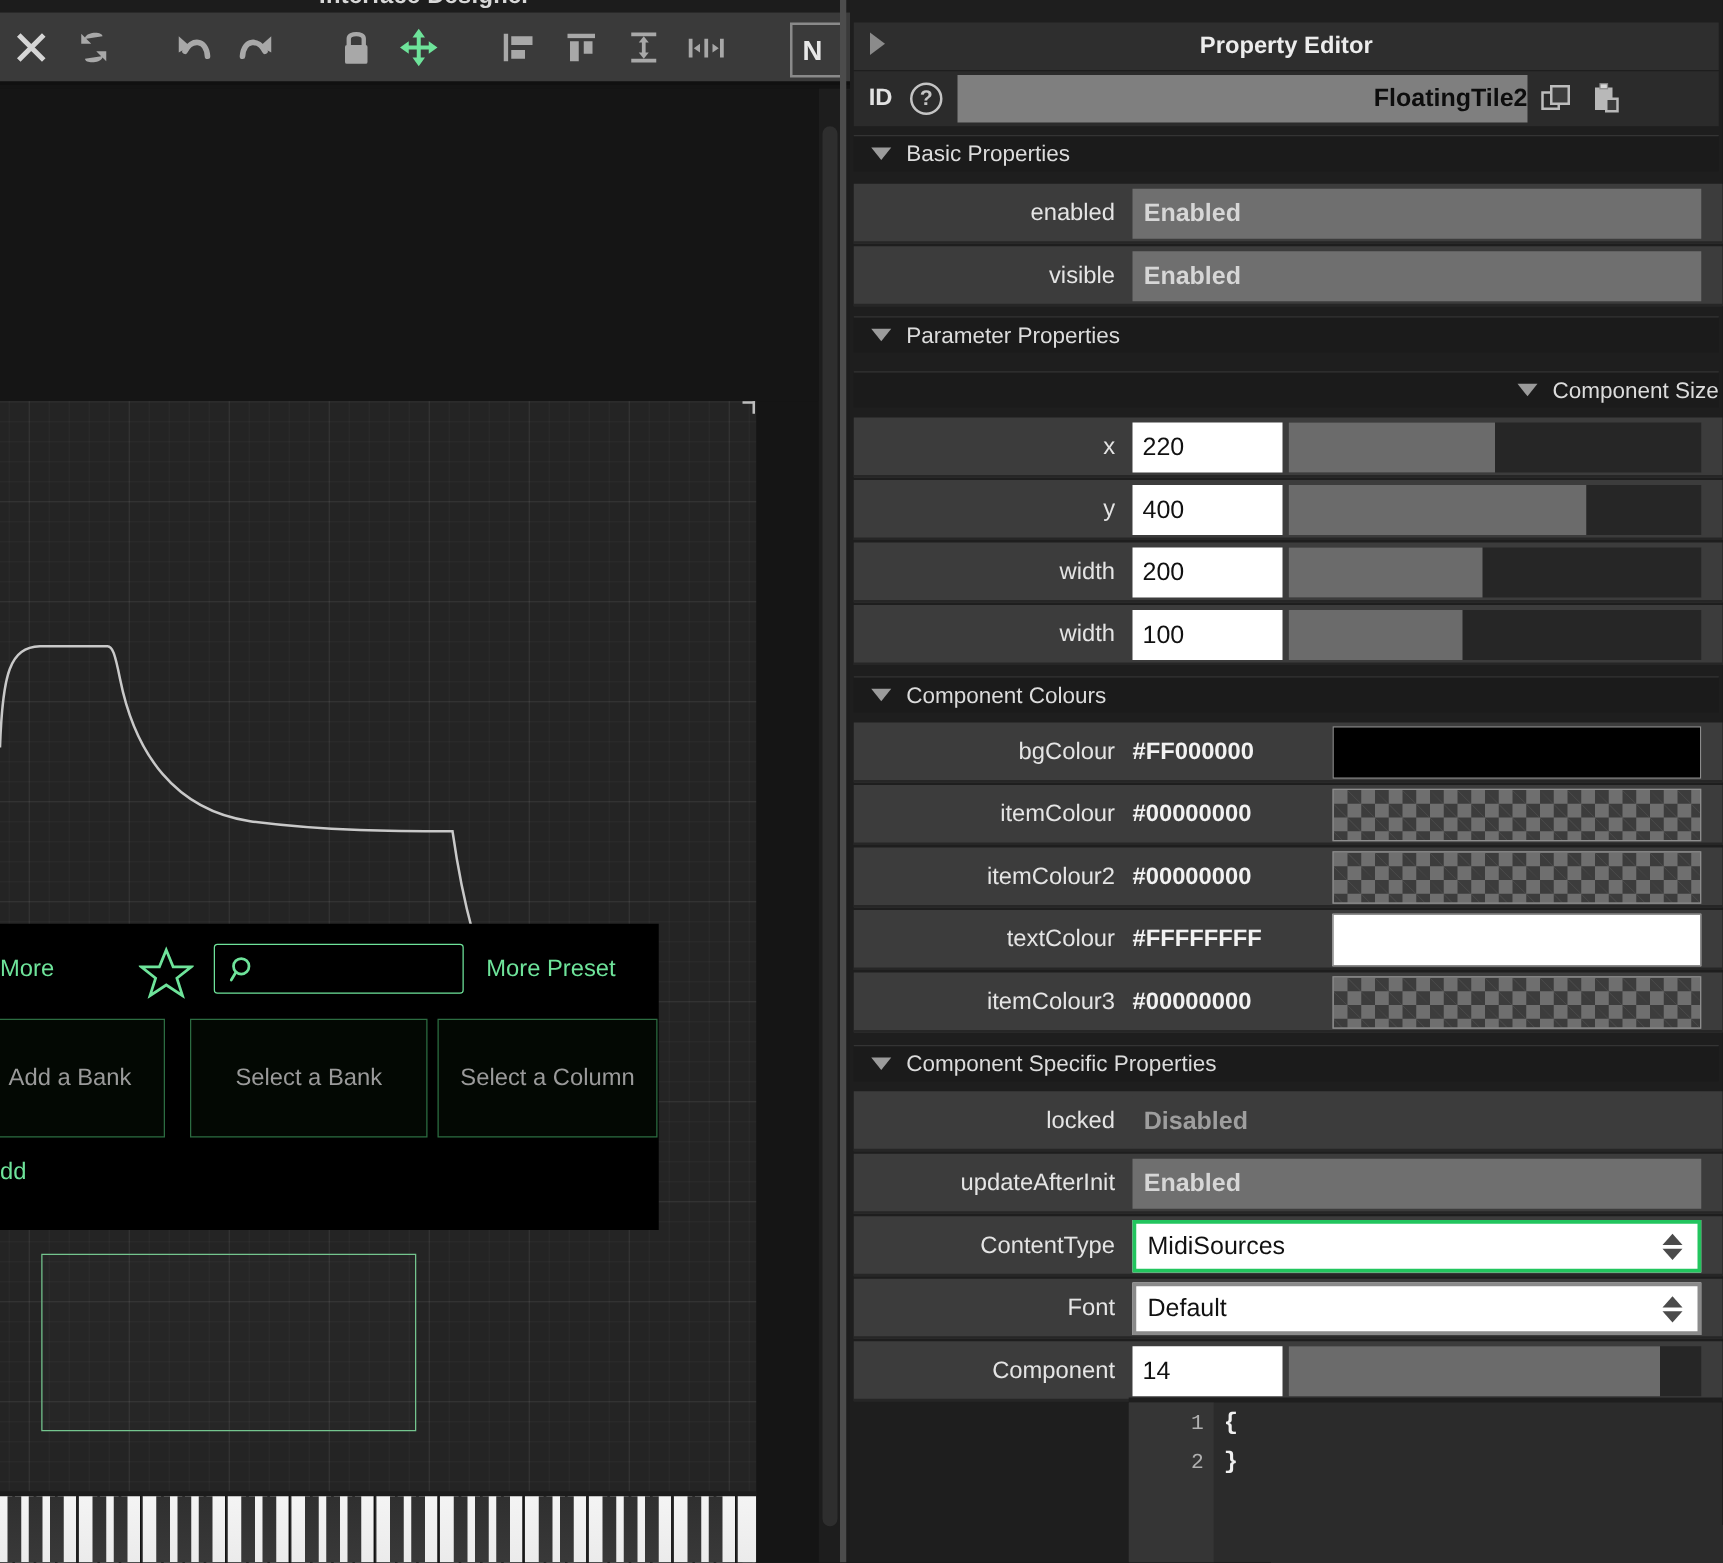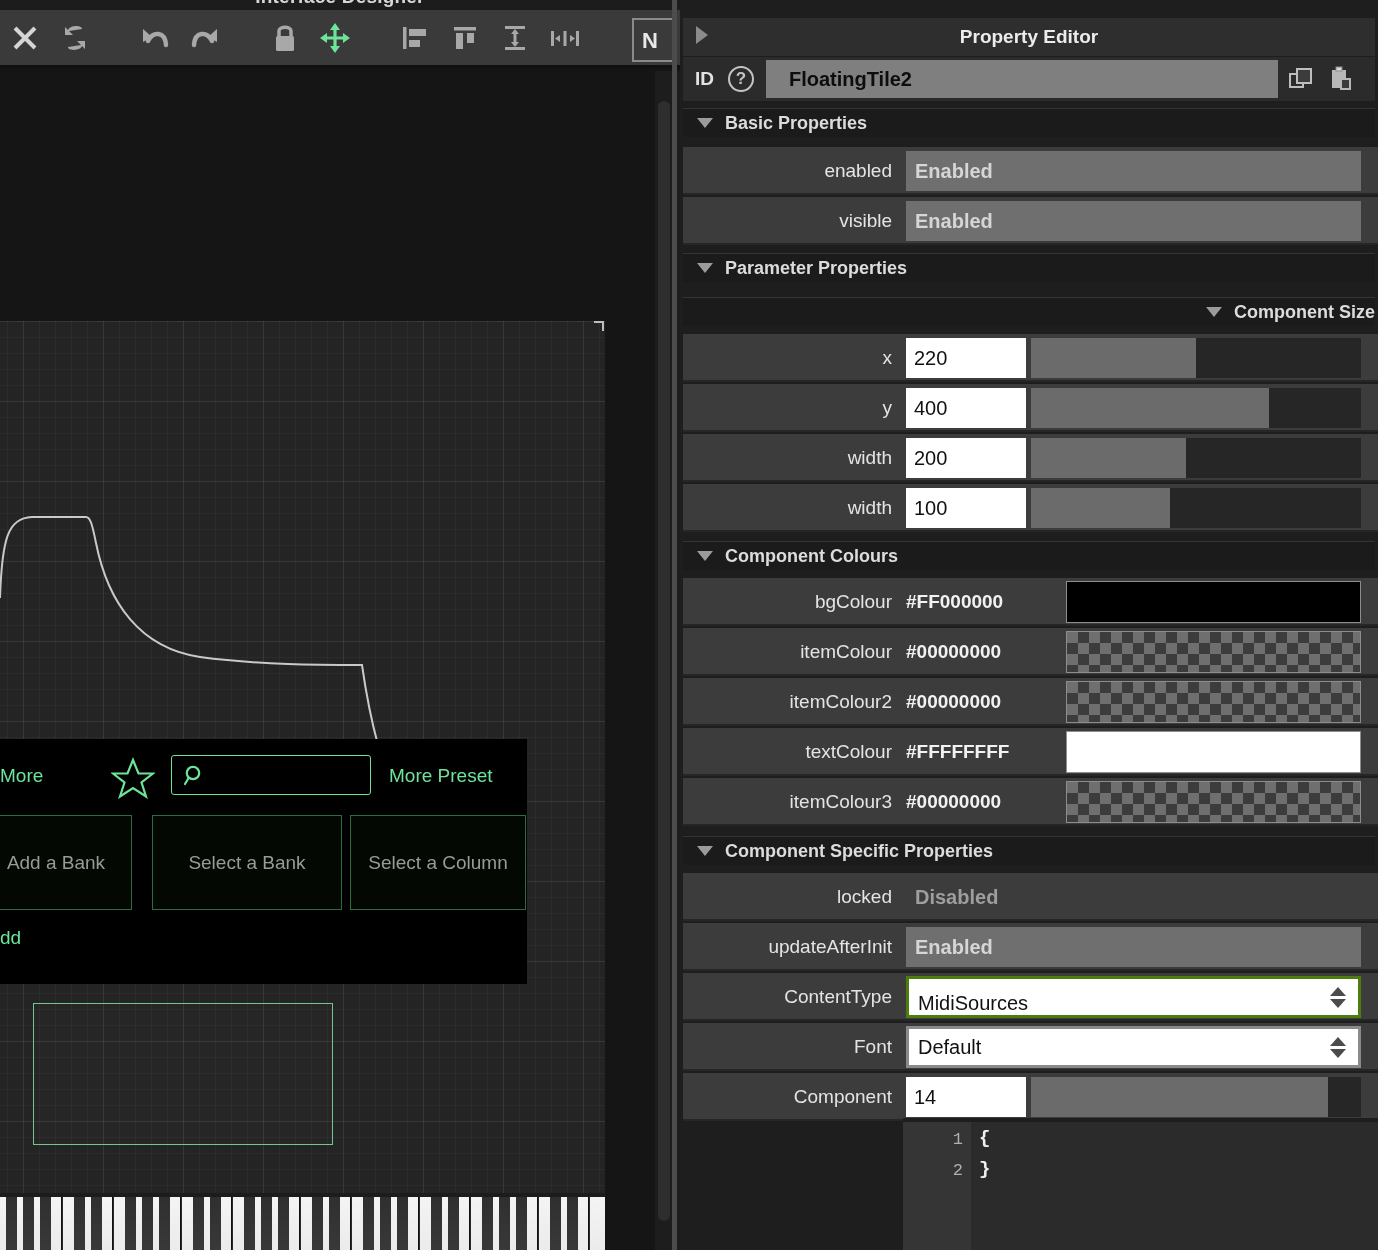--- a/index.html
+++ b/index.html
@@ -148,38 +148,38 @@
   }
   #id-label { color: #e2e2e2; font-size: 19px; font-weight: bold; margin-left: 12px; }
   #id-help {
     width: 26px; height: 26px; border-radius: 50%;
     border: 2px solid #c4c4c4; color: #c4c4c4;
     font-size: 17px; font-weight: bold;
     display: flex; align-items: center; justify-content: center;
     margin-left: 14px;
   }
   #id-input {
-    margin-left: 12px; width: 512px; height: 38px;
+    margin-left: 12px; width: 456px; height: 38px;
     background: #7f7f7f; border: none; outline: none;
     color: #0d0d0d; font-size: 20px; font-weight: bold;
-    padding-left: 23px; font-family: "Liberation Sans", sans-serif;
+    padding-left: 23px; font-family: "Liberation Sans", sans-serif; text-align: right;
   }
   .id-icon-btn { width: 34px; height: 40px; display:flex; align-items:center; justify-content:center; margin-left: 6px; }
 
   .section-header {
     position: absolute; left: 3px; width: 692px; height: 29px;
     background: #1b1b1b; display: flex; align-items: center;
     border-top: 1px solid #343434;
   }
   .sh-tri {
     width: 0; height: 0; margin-left: 14px; margin-right: 12px;
     border-left: 8px solid transparent; border-right: 8px solid transparent;
     border-top: 10px solid #9b9b9b;
   }
-  .sh-text { color: #dcdcdc; font-size: 18px; font-weight: bold; }
+  .sh-text { color: #dcdcdc; font-size: 18px; font-weight: normal; }
 
   .prop-row {
     position: absolute; left: 3px; width: 796px; height: 48px;
     background: #3c3c3c; border-bottom: 2px solid #262626;
   }
   .prop-label {
     position: absolute; left: 0; top: 0; width: 218px; height: 48px;
     display: flex; align-items: center; justify-content: flex-end;
     padding-right: 9px; color: #e4e4e4; font-size: 19px;
   }
@@ -227,21 +227,21 @@
       linear-gradient(45deg, #3c3c3c 25%, transparent 25%, transparent 75%, #3c3c3c 75%);
     background-size: 22px 22px;
     background-position: 0 0, 11px 11px;
   }
 
   .combo {
     position: absolute; left: 223px; top: 3px; width: 455px; height: 42px;
     background: #fff; display: flex; align-items: center;
     color: #111; font-size: 20px; padding-left: 9px;
   }
-  .combo.focused { border: 3px solid #4d7c0f; align-items: flex-end; }
+  .combo.focused { border: 3px solid #22c55e; }
   .combo.plain { border: 3px solid #8a8a8a; }
   .combo-arrows {
     position: absolute; right: 12px; top: 8px;
     display: flex; flex-direction: column; gap: 3px; align-items: center;
   }
   .ar-up { width:0;height:0;border-left:8px solid transparent;border-right:8px solid transparent;border-bottom:9px solid #4b4b4b; }
   .ar-dn { width:0;height:0;border-left:8px solid transparent;border-right:8px solid transparent;border-top:9px solid #4b4b4b; }
 
   #code-editor {
     position: absolute; left: 903px - 680px; top: 1122px; width: 475px; height: 128px;

